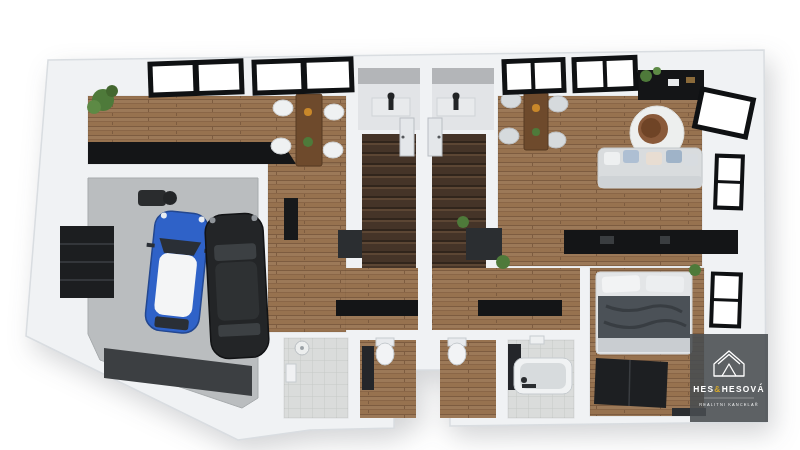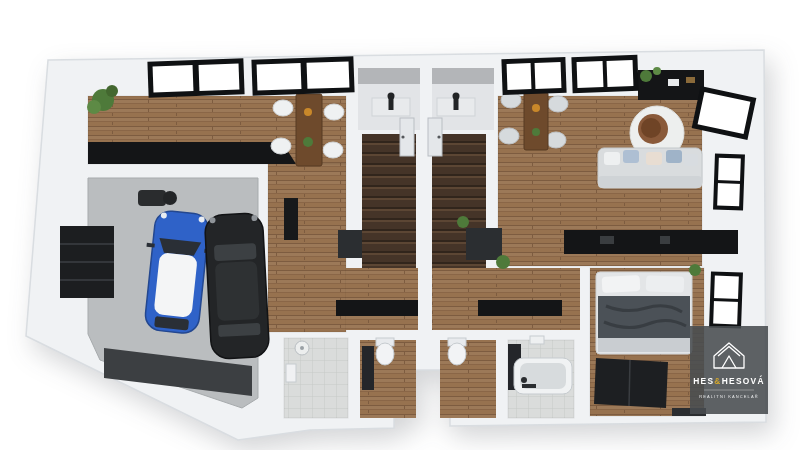--- a/index.html
+++ b/index.html
@@ -1,19 +1,19 @@
 <!DOCTYPE html>
 <html><head>
 <meta charset="utf-8">
 <style>
   html,body{margin:0;padding:0;background:#ffffff;font-family:"Liberation Sans",sans-serif;}
   .stage{position:relative;width:800px;height:450px;background:#ffffff;overflow:hidden;}
   .plan{position:absolute;left:0;top:0;}
   .building{filter:drop-shadow(7px 11px 13px rgba(40,45,55,.20));}
-  .watermark{position:absolute;left:690px;top:326px;width:78px;height:88px;
+  .watermark{position:absolute;left:690px;top:334px;width:78px;height:88px;
              background:rgba(72,76,80,0.88);}
   .watermark svg{display:block;}
   .wm-brand{font-family:"Liberation Sans",sans-serif;font-weight:bold;}
   .wm-tag{font-family:"Liberation Sans",sans-serif;}
 </style>
 </head>
 <body>
 
 <div class="stage">
 

